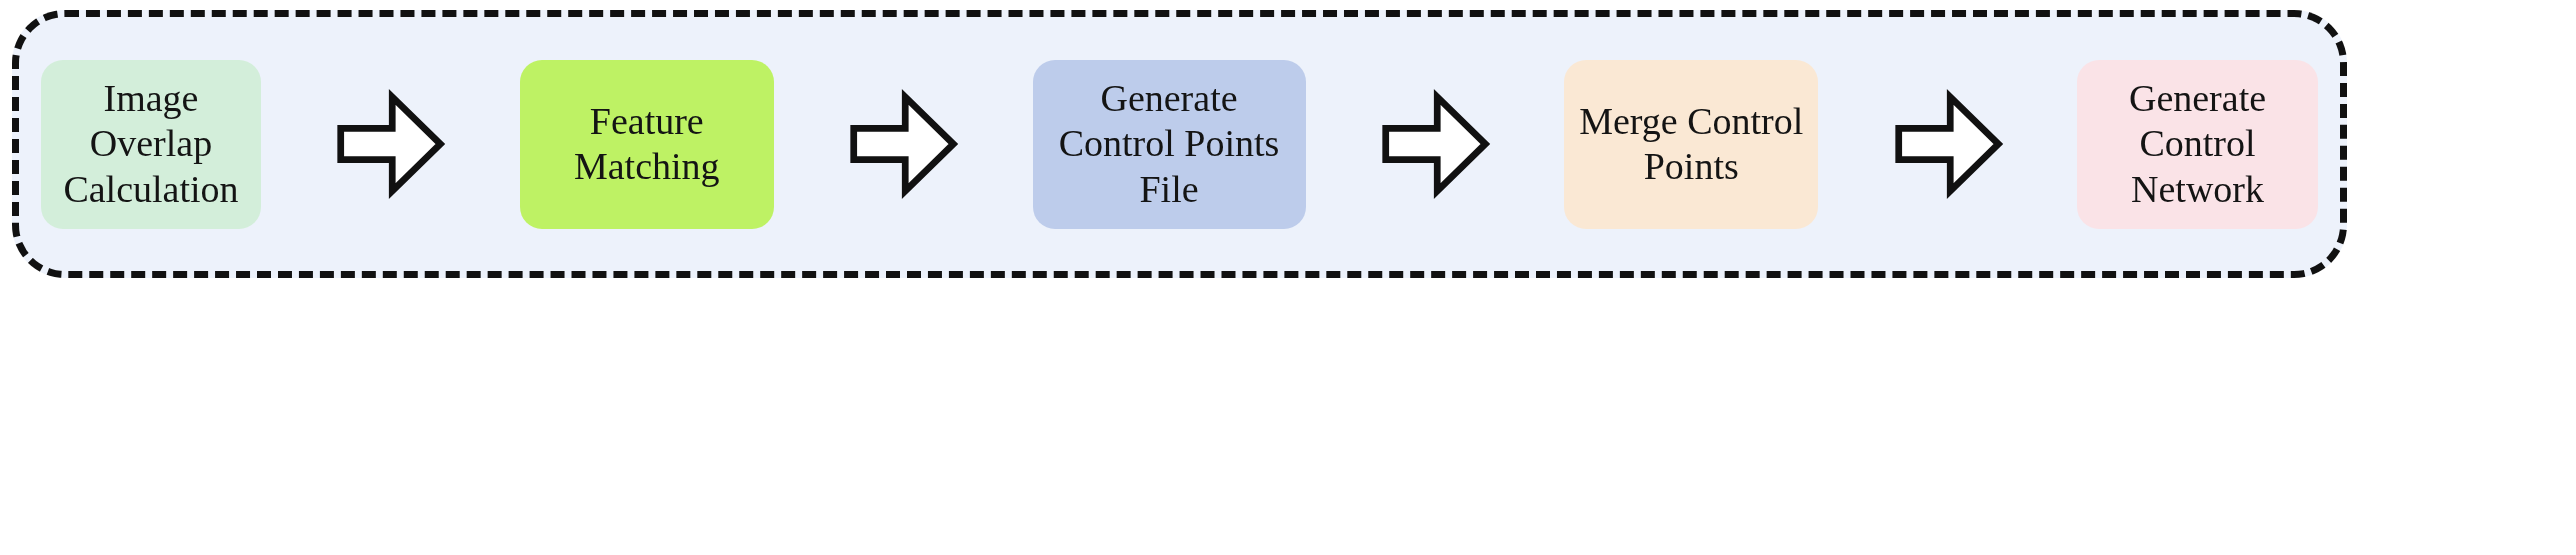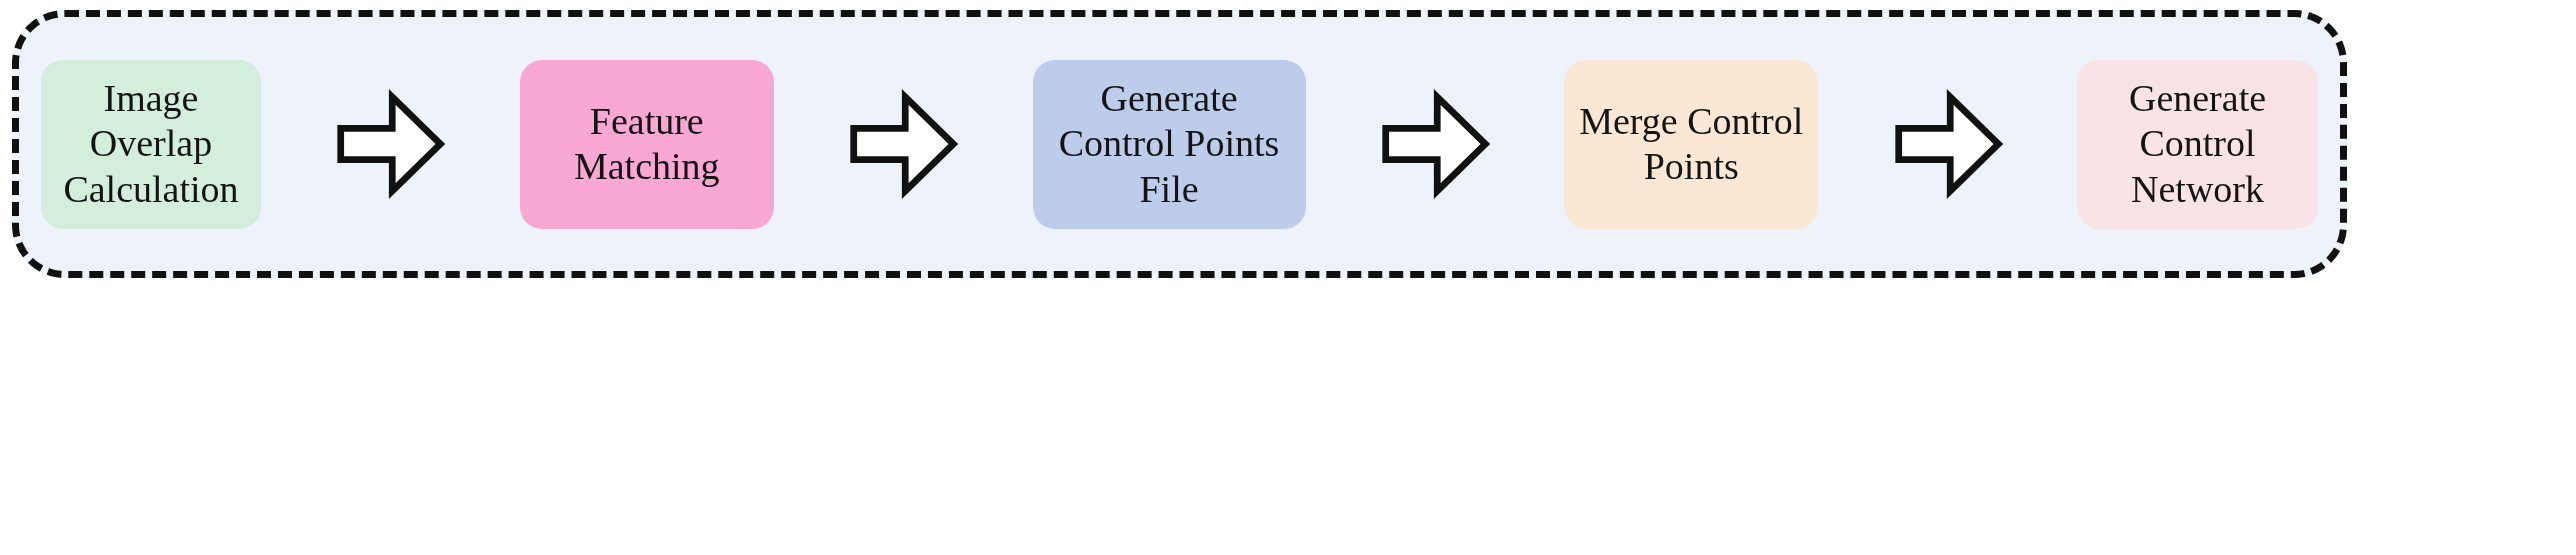--- a/index.html
+++ b/index.html
@@ -94,21 +94,21 @@
       <div class="spacer-flex"></div>
 
       <div class="arrow-connector">
         <svg viewBox="0 0 100 100">
           <polygon points="6,36 52,36 52,8 95,50 52,92 52,64 6,64" fill="#ffffff" stroke="#111111" stroke-width="6" stroke-linejoin="miter"></polygon>
         </svg>
       </div>
 
       <div class="spacer-flex"></div>
 
-      <div class="stage-box" style="background: #f9a8d4; width: 254px; height: 169px;">
+      <div class="stage-box" style="background: #bef264; width: 254px; height: 169px;">
         <span class="stage-label">Feature
 Matching</span>
       </div>
 
       <div class="spacer-flex"></div>
 
       <div class="arrow-connector">
         <svg viewBox="0 0 100 100">
           <polygon points="6,36 52,36 52,8 95,50 52,92 52,64 6,64" fill="#ffffff" stroke="#111111" stroke-width="6" stroke-linejoin="miter"></polygon>
         </svg>

